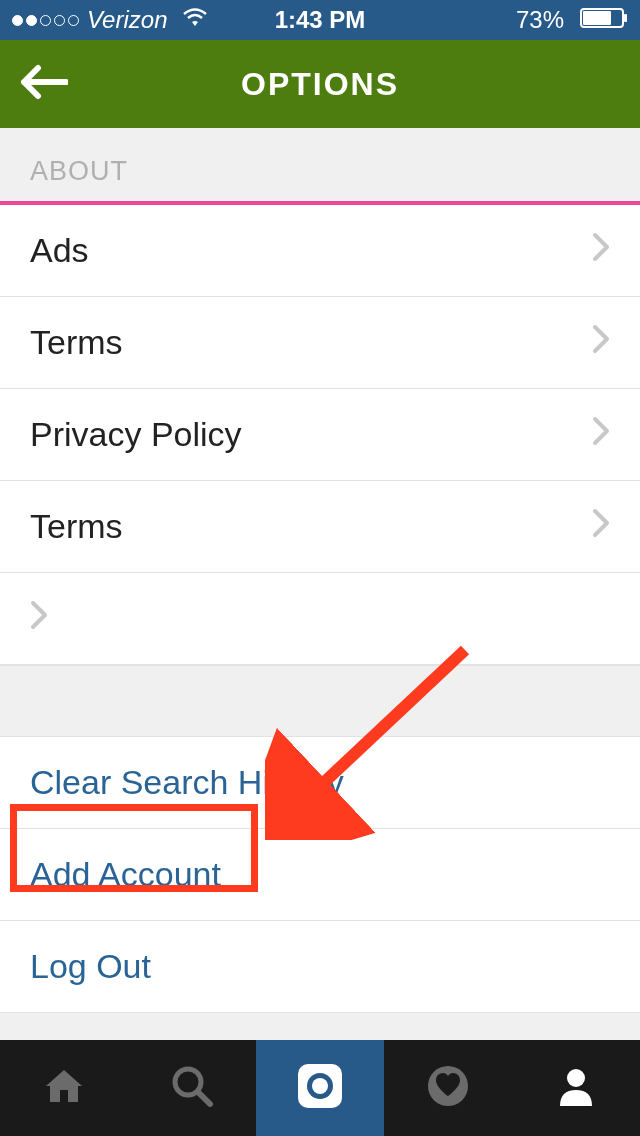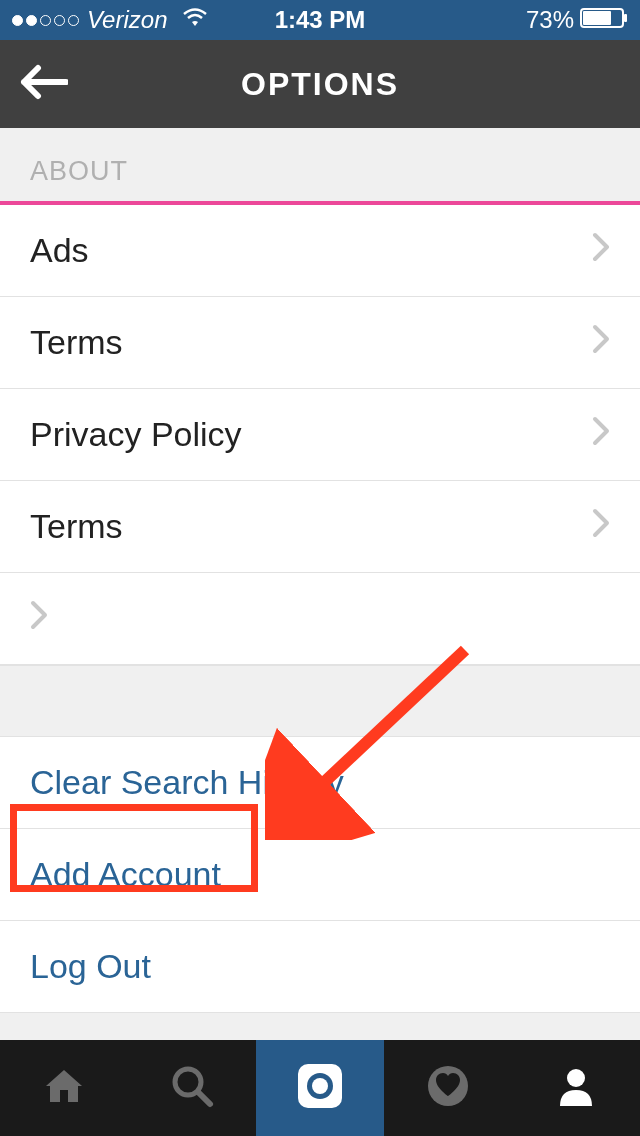--- a/index.html
+++ b/index.html
@@ -55,28 +55,28 @@
     .time {
       position: absolute;
       left: 50%;
       transform: translateX(-50%);
       font-weight: 600;
     }
     .status-right {
       margin-left: auto;
       display: flex;
       align-items: flex-start;
-      gap: 6px;
+      gap: 16px;
     }
     .battery-icon {
       display: inline-block;
     }
     .nav-bar {
       height: 88px;
-      background: #404040;
+      background: #4d7c0f;
       color: #fff;
       display: flex;
       align-items: center;
       position: relative;
     }
     .back-arrow {
       position: absolute;
       left: 20px;
     }
     .nav-title {

